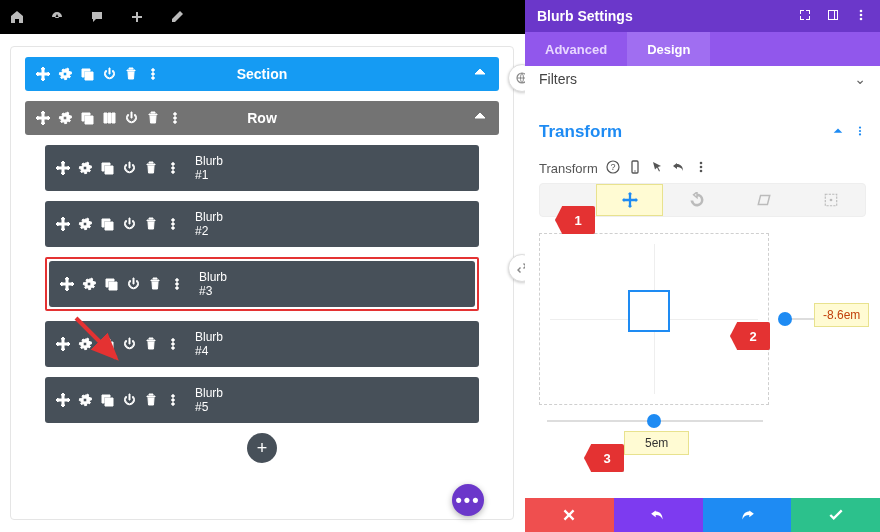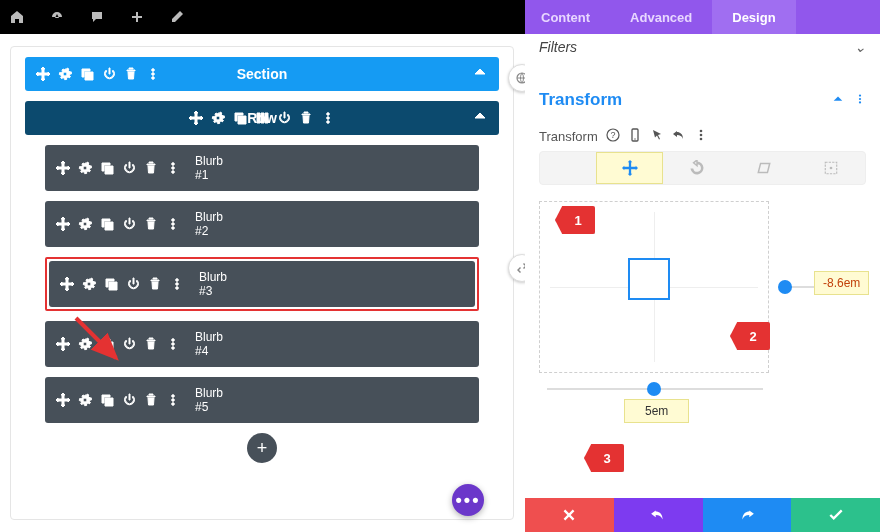--- a/index.html
+++ b/index.html
@@ -9,21 +9,21 @@
   .topbar { height: 34px; background: #000; color: #bbb; display: flex; align-items: center; padding: 0 6px; gap: 18px; }
   .topbar .ico { width: 22px; height: 22px; display:flex; align-items:center; justify-content:center; cursor:pointer; }
   .topbar .right { margin-left: auto; display:flex; align-items:center; gap:6px;}
   .plink-badge { width:22px; height:22px; background:#ff2f9b; color:#fff; display:flex; align-items:center; justify-content:center; font-size:18px; font-weight:bold; border-radius:2px;}
 
   
   .builder { position:absolute; left:0; top:34px; width:524px; height:498px; background:#fff; padding:12px 10px 0 10px;}
   .shell { border:1px solid #e5e5e5; border-radius:4px; padding:10px 14px 50px 14px; position:relative;}
   .bar { height:34px; border-radius:3px; display:flex; align-items:center; color:#fff; padding:0 10px; position:relative; margin-bottom:10px;}
   .bar-section { background:#159bf3; }
-  .bar-row { background:#0c4a6e;justify-content:center; }
+  .bar-row { background:#737373; }
   .bar .ctrl { display:flex; gap:6px; align-items:center;}
   .bar .title { position:absolute; left:50%; transform:translateX(-50%); font-size:14px; font-weight:600;}
   .bar .collapse { position:absolute; right:12px; }
   .row-inner { padding:0 20px 6px 20px; }
   .mod-wrap { margin-bottom:10px; position:relative;}
   .mod-bar { height:46px; background:#475059; border-radius:3px; display:flex; align-items:center; color:#fff; padding:0 10px; position:relative;}
   .mod-bar .ctrl { display:flex; gap:6px;}
   .mod-bar .modtitle { font-size:12px; line-height:1.2; color:#fff; margin-left:14px; text-align:left;}
   .mod-wrap.sel { border:2px solid #e43232; border-radius:2px; padding:2px;}
   .ico-svg { width:16px; height:16px; display:inline-flex; align-items:center; justify-content:center; }
@@ -37,21 +37,21 @@
 
   
   .panel { position:absolute; right:0; top:0; width:355px; height:532px; background:#fff; display:flex; flex-direction:column; }
   .panel-head { height:32px; background:#6b37ca; color:#fff; display:flex; align-items:center; padding:0 12px; gap:10px; font-weight:600; font-size:14px;}
   .panel-head .head-right { margin-left:auto; display:flex; gap:14px;}
   .panel-tabs { height:34px; background:#9157ec; display:flex;}
   .tabb { flex:0 0 auto; padding:0 20px; color:#e8d7ff; font-size:13px; font-weight:600; display:flex; align-items:center; cursor:pointer;}
   .tabb.active { background:#a06ef1; color:#fff;}
   .tabb.first { padding-left:16px;}
   .panel-body { flex:1; overflow:hidden; padding:0 14px; position:relative; color:#333;}
-  .filters-row { display:flex; align-items:center; height:26px; color:#444; font-size:14px; border-bottom:1px solid transparent;font-style:italic;}
+  .filters-row { display:flex; align-items:center; height:26px; color:#444; font-size:14px; border-bottom:1px solid transparent;}
   .filters-row .fcaret { margin-left:auto; color:#666;}
   .transform-head { display:flex; align-items:center; margin-top:30px; color:#1e8bf3;}
   .transform-head .tlabel { font-size:17px; font-weight:600;}
   .transform-head .right { margin-left:auto; display:flex; gap:10px; align-items:center;}
   .trow { margin-top:18px; display:flex; align-items:center; gap:8px; color:#555; font-size:13px;}
   .trow .ticons { display:flex; gap:8px; align-items:center;}
   .tform-tabs { margin-top:6px; display:flex; background:#f4f4f4; border-radius:4px; height:34px; align-items:stretch; border:1px solid #eee;}
   .tform-tab { flex:1; display:flex; align-items:center; justify-content:center; color:#bbb; cursor:pointer;}
   .tform-tab.active { background:#fffbd3; color:#1e8bf3; box-shadow:inset 0 0 0 1px #e8e28e;}
   .canvas-wrap { margin-top:16px; position:relative;}
@@ -512,22 +512,35 @@
     </svg>
   </div>
 <div class="float-swap">
     <svg width="14" height="14" viewBox="0 0 14 14" fill="#888">
       <use href="#i-swap"></use>
     </svg>
   </div>
 <div class="float-purple">•••</div>
 
 <div class="panel">
+  <div class="panel-head">
+    <span>Blurb Settings</span>
+    <div class="head-right">
+      <span><svg class="wico wht" viewBox="0 0 14 14">
+            <use href="#i-expand"></use>
+          </svg></span>
+      <span><svg class="wico wht" viewBox="0 0 14 14">
+            <use href="#i-panel"></use>
+          </svg></span>
+      <span><svg class="wico wht" viewBox="0 0 14 14">
+            <use href="#i-dots"></use>
+          </svg></span>
+    </div>
+  </div>
   <div class="panel-tabs">
-    <div class="tabb first">Content</div>
     <div class="tabb">Advanced</div>
     <div class="tabb active">Design</div>
   </div>
   <div class="panel-body">
     <div class="filters-row">
       <span>Filters</span>
       <span class="fcaret">⌄</span>
     </div>
 
     <div class="transform-head">

